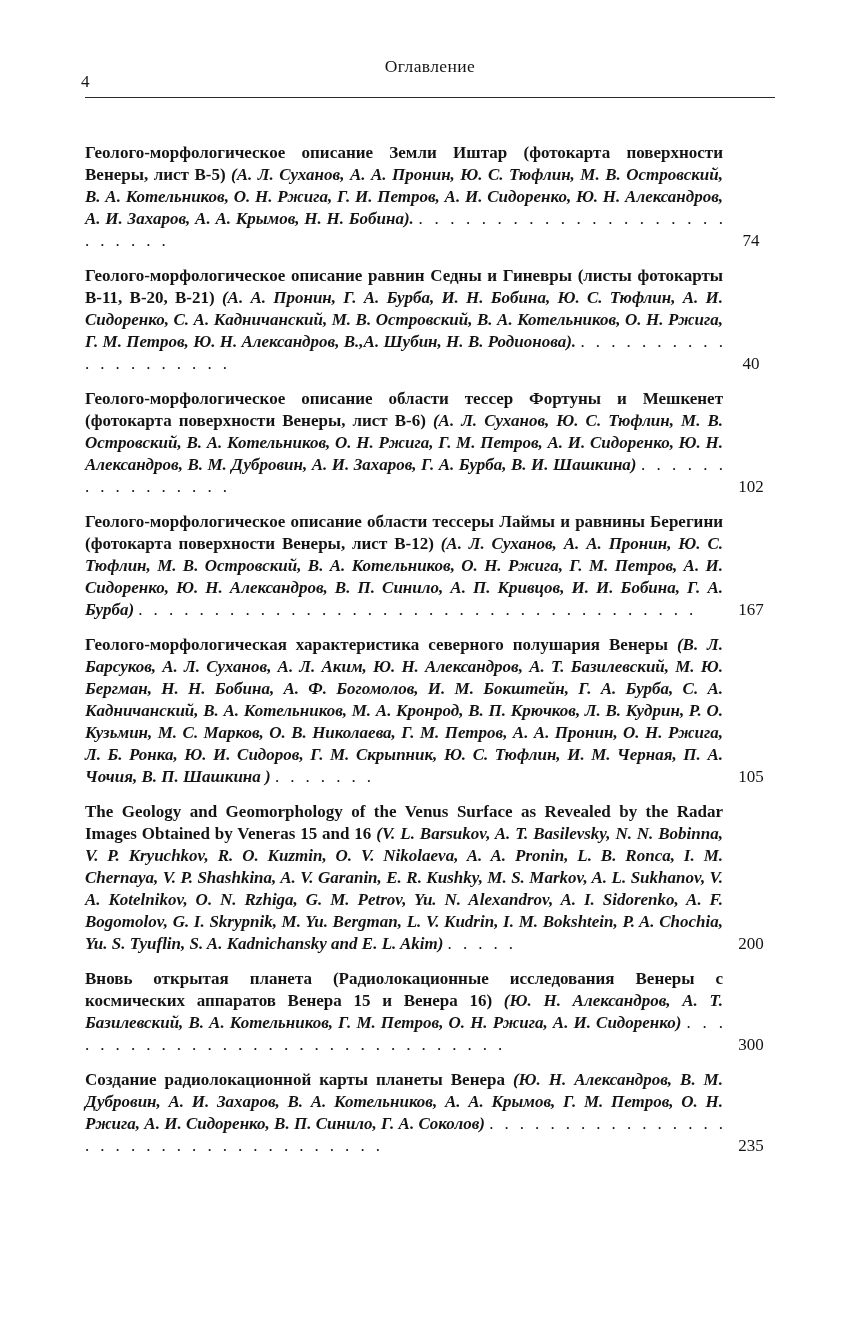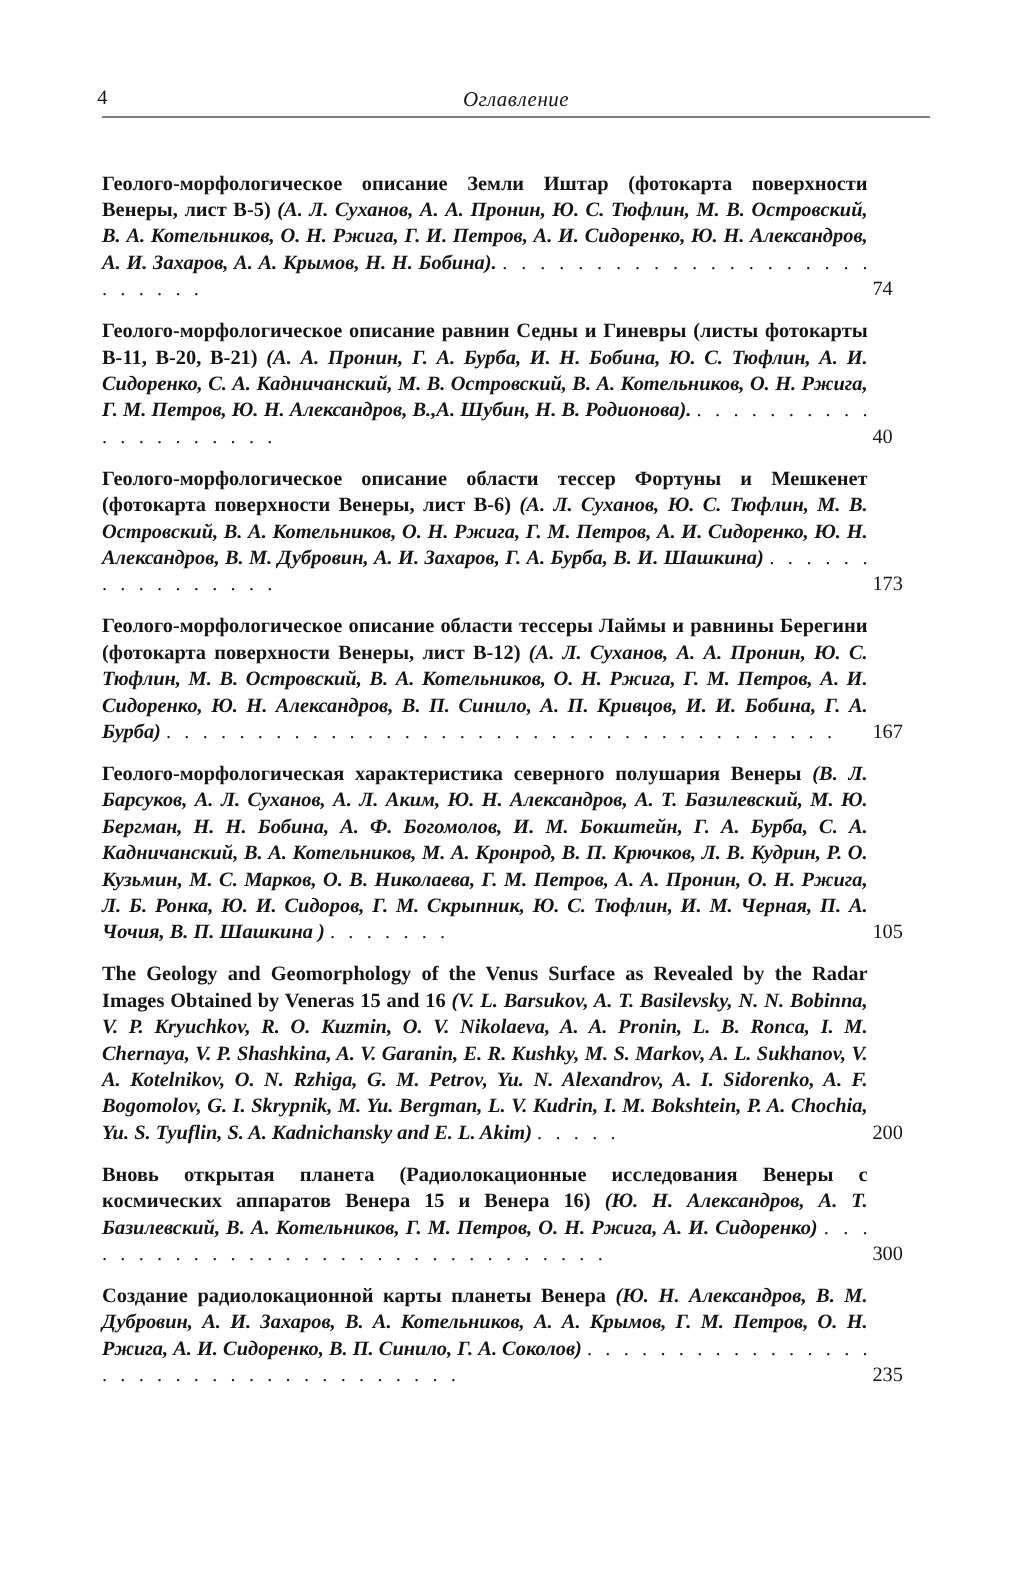--- a/index.html
+++ b/index.html
@@ -28,23 +28,22 @@
   }
   .folio {
     position: absolute;
     left: -4px;
     bottom: 4px;
     font-size: 17px;
   }
   .running-title {
     position: absolute;
     left: 50%;
-    bottom: 4px;
+    bottom: 20px;
     transform: translateX(-50%);
-    font-style: italic;
     font-size: 17.5px;
     letter-spacing: 0.4px;
     white-space: nowrap;
   }
   .entries { display: block; }
   .entry {
     position: relative;
     margin-bottom: 13px;
   }
   .entry-text {
@@ -60,21 +59,21 @@
     font-weight: bold;
   }
   .dot-leader {
     word-spacing: 0.40em;
   }
   .entry-page {
     position: absolute;
     right: 0;
     bottom: 0;
     width: 48px;
-    text-align: left;
+    text-align: center;
     font-style: normal;
   }
 </style>
 </head>
 <body>
 
 <div class="page">
 
   <header class="page-header">
     <span class="folio">4</span>
@@ -87,21 +86,21 @@
     <span class="entry-page">74</span>
   </div>
 
   <div class="entry">
     <p class="entry-text"><span class="entry-title">Геолого-морфологическое описание равнин Седны и Гиневры (листы фотокарты В-11, В-20, В-21)</span> <span class="entry-authors">(А. А. Пронин, Г. А. Бурба, И. Н. Бобина, Ю. С. Тюфлин, А. И. Сидоренко, С. А. Кадничанский, М. В. Островский, В. А. Котельников, О. Н. Ржига, Г. М. Петров, Ю. Н. Александров, В.,А. Шубин, Н. В. Родионова).</span> <span class="dot-leader">. . . . . . . . . . . . . . . . . . . .</span></p>
     <span class="entry-page">40</span>
   </div>
 
   <div class="entry">
     <p class="entry-text"><span class="entry-title">Геолого-морфологическое описание области тессер Фортуны и Мешкенет (фотокарта поверхности Венеры, лист В-6)</span> <span class="entry-authors">(А. Л. Суханов, Ю. С. Тюфлин, М. В. Островский, В. А. Котельников, О. Н. Ржига, Г. М. Петров, А. И. Сидоренко, Ю. Н. Александров, В. М. Дубровин, А. И. Захаров, Г. А. Бурба, В. И. Шашкина)</span> <span class="dot-leader">. . . . . . . . . . . . . . . .</span></p>
-    <span class="entry-page">173</span>
+    <span class="entry-page">102</span>
   </div>
 
   <div class="entry">
     <p class="entry-text"><span class="entry-title">Геолого-морфологическое описание области тессеры Лаймы и равнины Берегини (фотокарта поверхности Венеры, лист В-12)</span> <span class="entry-authors">(А. Л. Суханов, А. А. Пронин, Ю. С. Тюфлин, М. В. Островский, В. А. Котельников, О. Н. Ржига, Г. М. Петров, А. И. Сидоренко, Ю. Н. Александров, В. П. Синило, А. П. Кривцов, И. И. Бобина, Г. А. Бурба)</span> <span class="dot-leader">. . . . . . . . . . . . . . . . . . . . . . . . . . . . . . . . . . . . .</span></p>
     <span class="entry-page">167</span>
   </div>
 
   <div class="entry">
     <p class="entry-text"><span class="entry-title">Геолого-морфологическая характеристика северного полушария Венеры</span> <span class="entry-authors">(В. Л. Барсуков, А. Л. Суханов, А. Л. Аким, Ю. Н. Александров, А. Т. Базилевский, М. Ю. Бергман, Н. Н. Бобина, А. Ф. Богомолов, И. М. Бокштейн, Г. А. Бурба, С. А. Кадничанский, В. А. Котельников, М. А. Кронрод, В. П. Крючков, Л. В. Кудрин, Р. О. Кузьмин, М. С. Марков, О. В. Николаева, Г. М. Петров, А. А. Пронин, О. Н. Ржига, Л. Б. Ронка, Ю. И. Сидоров, Г. М. Скрыпник, Ю. С. Тюфлин, И. М. Черная, П. А. Чочия, В. П. Шашкина )</span> <span class="dot-leader">. . . . . . .</span></p>
     <span class="entry-page">105</span>

